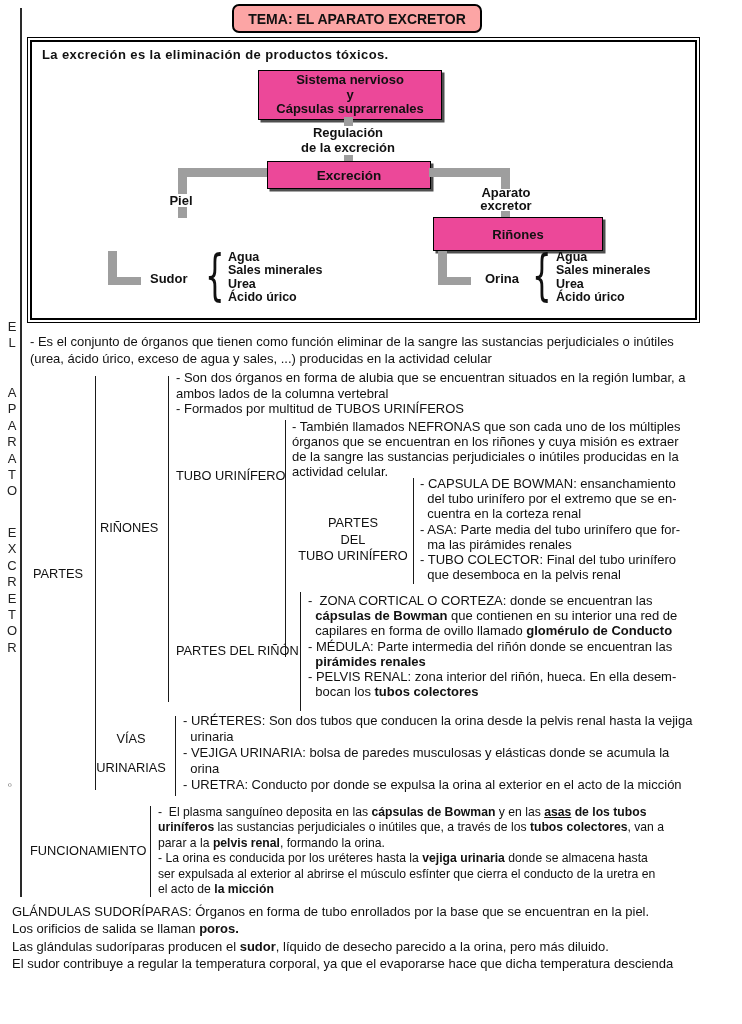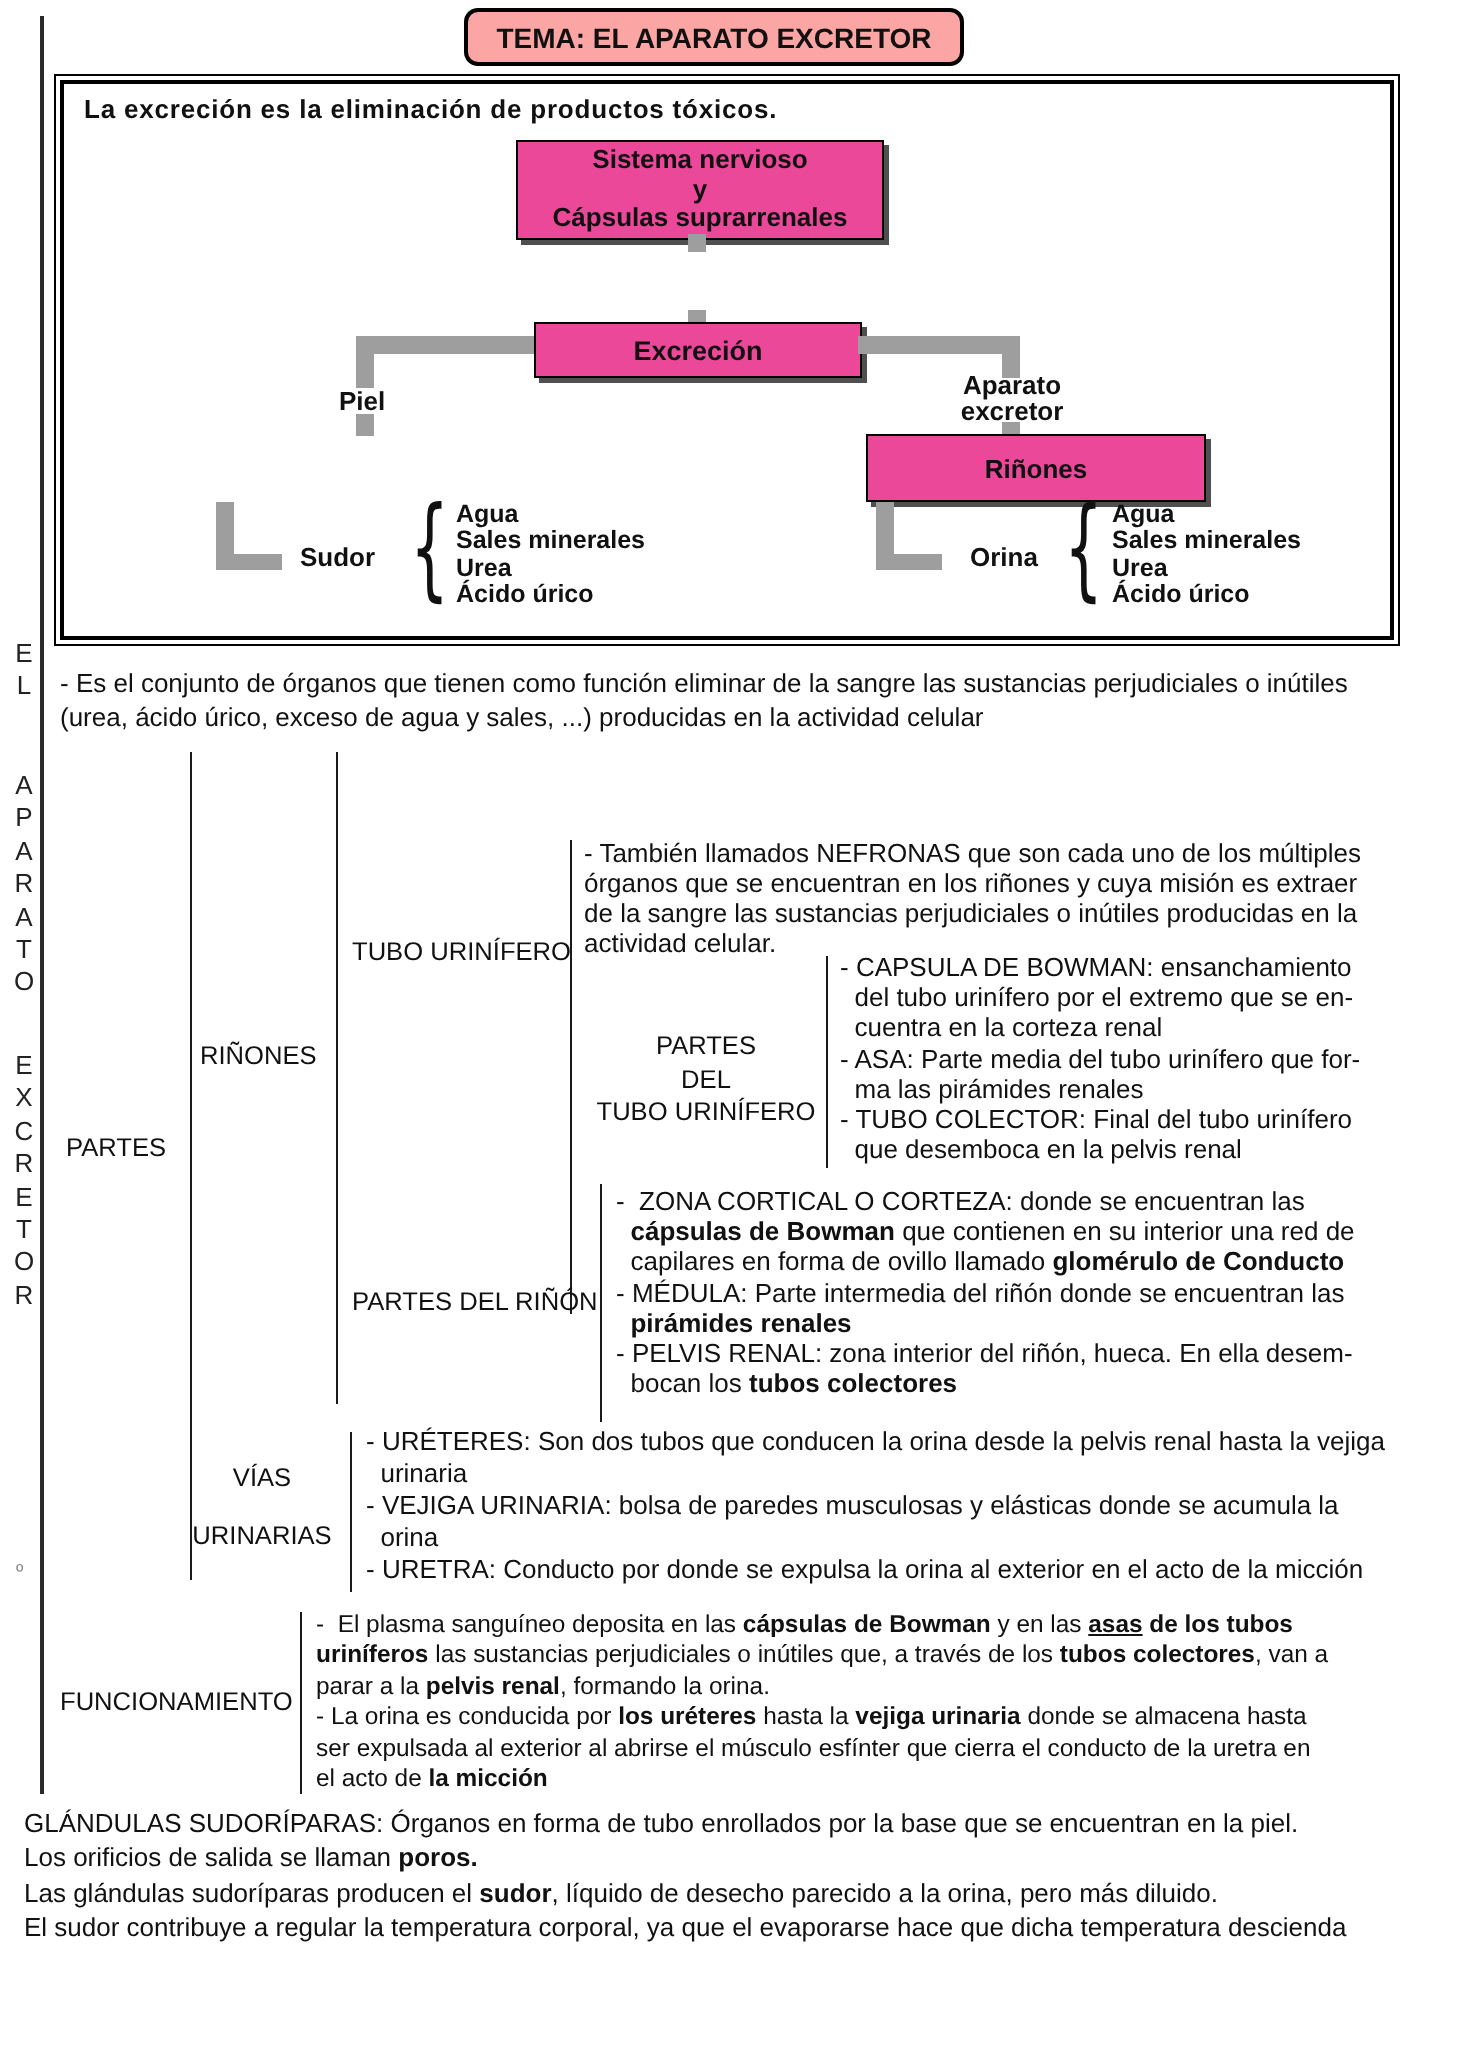--- a/index.html
+++ b/index.html
@@ -110,20 +110,22 @@
 
   <div id="flow-outer">
     <div id="flow-inner"></div>
   </div>
   <div id="flow-caption" class="b">La excreción es la eliminación de productos tóxicos.</div>
 
   <div id="nervous-box" class="fbox pre">Sistema nervioso
 y
 Cápsulas suprarrenales</div>
   <div id="stub1" class="gbar"></div>
+  <div id="regulation-label" class="b pre ctr">Regulación
+de la excreción</div>
   <div id="stub2" class="gbar"></div>
   <div id="excrecion-box" class="fbox flexctr">Excreción</div>
 
   <div id="conn-left-h" class="gbar"></div>
   <div id="conn-left-v1" class="gbar"></div>
   <div id="piel-label" class="b ctr">Piel</div>
   <div id="conn-left-v2" class="gbar"></div>
   <div id="conn-right-h" class="gbar"></div>
   <div id="conn-right-v1" class="gbar"></div>
   <div id="aparato-label" class="b pre ctr">Aparato
@@ -151,20 +153,23 @@
 Ácido úrico</div>
 
   <div id="intro-text" class="abs txt prew">- Es el conjunto de órganos que tienen como función eliminar de la sangre las sustancias perjudiciales o inútiles
 (urea, ácido úrico, exceso de agua y sales, ...) producidas en la actividad celular</div>
 
   <div id="line-partes" class="vline"></div>
   <div id="partes-label" class="abs olabel">PARTES</div>
 
   <div id="rinones-label" class="abs olabel">RIÑONES</div>
   <div id="line-rinones" class="vline"></div>
+  <div id="rinones-intro" class="abs txt prew">- Son dos órganos en forma de alubia que se encuentran situados en la región lumbar, a
+ambos lados de la columna vertebral
+- Formados por multitud de TUBOS URINÍFEROS</div>
 
   <div id="tubo-label" class="abs olabel">TUBO URINÍFERO</div>
   <div id="line-tubo" class="vline"></div>
   <div id="nefronas-text" class="abs txt prew">- También llamados NEFRONAS que son cada uno de los múltiples
 órganos que se encuentran en los riñones y cuya misión es extraer
 de la sangre las sustancias perjudiciales o inútiles producidas en la
 actividad celular.</div>
 
   <div id="partes-tubo-label" class="abs olabel pre ctr">PARTES
 DEL
@@ -194,21 +199,21 @@
   urinaria
 - VEJIGA URINARIA: bolsa de paredes musculosas y elásticas donde se acumula la
   orina
 - URETRA: Conducto por donde se expulsa la orina al exterior en el acto de la micción</div>
 
   <div id="func-label" class="abs olabel">FUNCIONAMIENTO</div>
   <div id="line-func" class="vline"></div>
   <div id="func-text" class="abs prew"><span>-  El plasma sanguíneo deposita en las </span><span style="font-weight: bold;">cápsulas de Bowman</span><span> y en las </span><span style="font-weight: bold; text-decoration: underline;">asas</span><span style="font-weight: bold;"> de los tubos
 </span><span style="font-weight: bold;">uriníferos</span><span> las sustancias perjudiciales o inútiles que, a través de los </span><span style="font-weight: bold;">tubos colectores</span><span>, van a
 parar a la </span><span style="font-weight: bold;">pelvis renal</span><span>, formando la orina.
-- La orina es conducida por </span><span style="font-weight: bold;">los uréteres</span><span> hasta la </span><span style="font-weight: bold;">vejiga urinaria</span><span> donde se almacena hasta
+- La orina es conducida por </span><span style="font-weight: normal;">los uréteres</span><span> hasta la </span><span style="font-weight: bold;">vejiga urinaria</span><span> donde se almacena hasta
 ser expulsada al exterior al abrirse el músculo esfínter que cierra el conducto de la uretra en
 el acto de </span><span style="font-weight: bold;">la micción</span></div>
 
   <div id="footer-text" class="abs prew"><span>GLÁNDULAS SUDORÍPARAS: Órganos en forma de tubo enrollados por la base que se encuentran en la piel.
 Los orificios de salida se llaman </span><span style="font-weight: bold;">poros.</span><span>
 Las glándulas sudoríparas producen el </span><span style="font-weight: bold;">sudor</span><span>, líquido de desecho parecido a la orina, pero más diluido.
 El sudor contribuye a regular la temperatura corporal, ya que el evaporarse hace que dicha temperatura descienda</span></div>
 
 </div>
 

